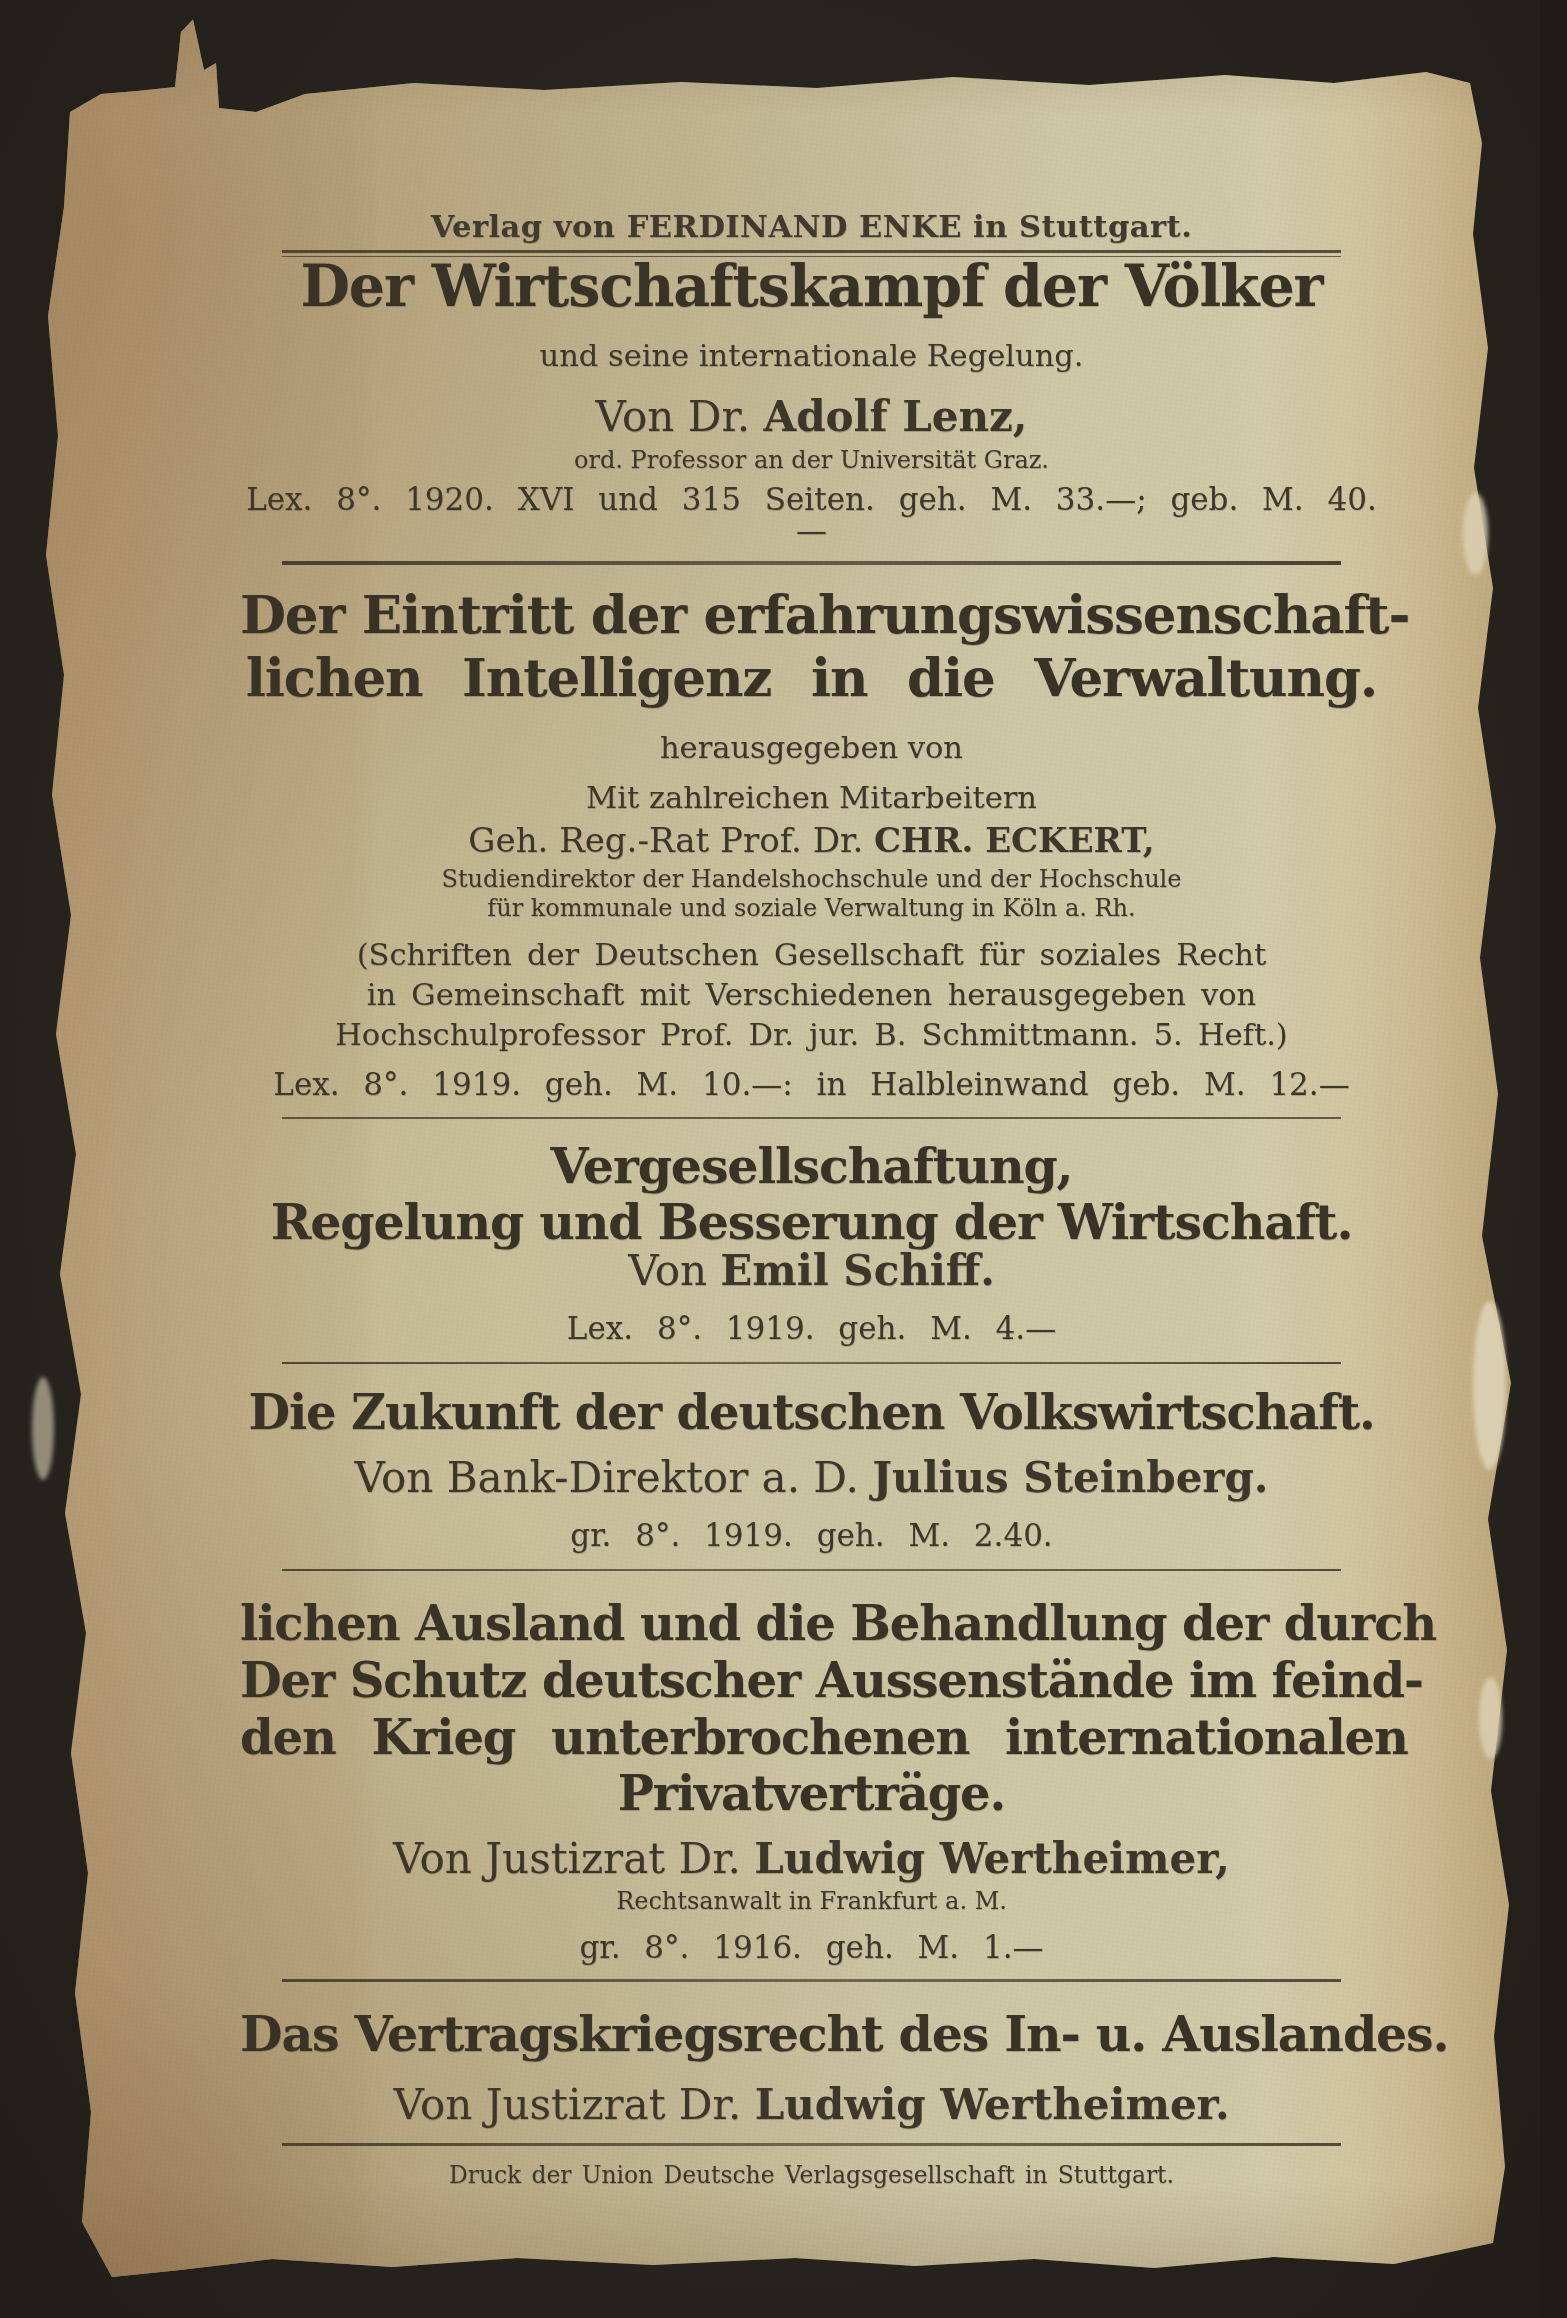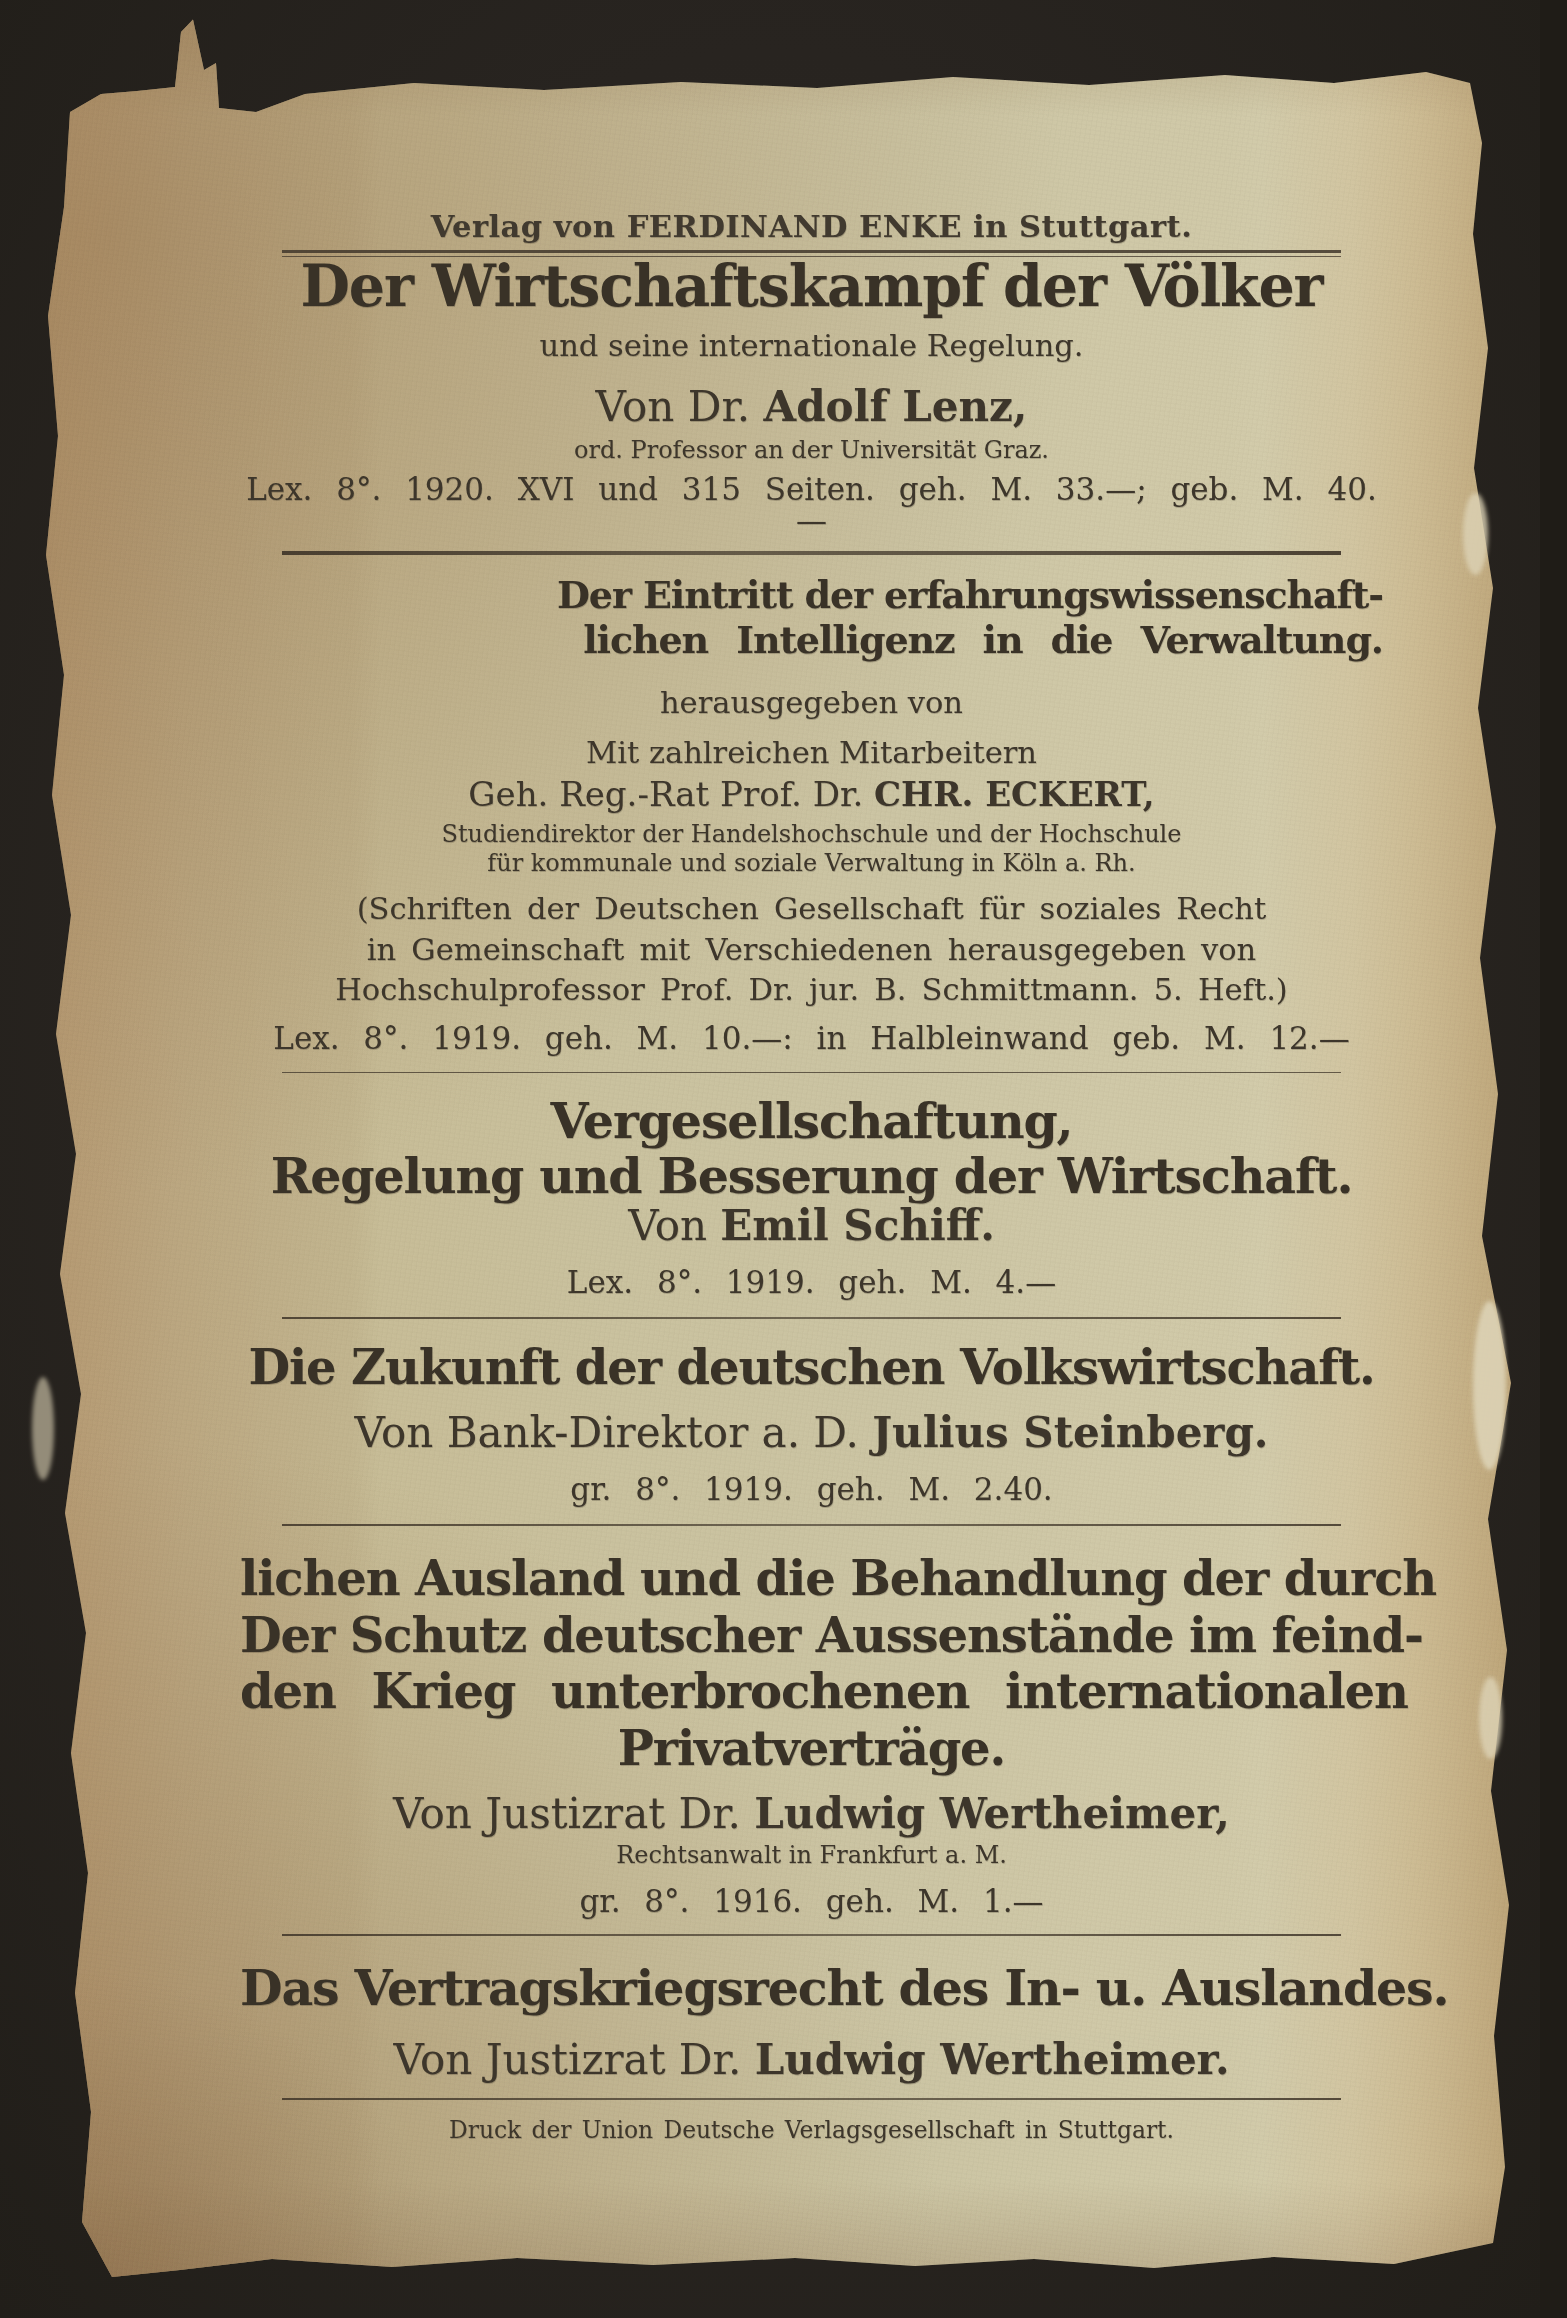--- a/index.html
+++ b/index.html
@@ -59,21 +59,21 @@
   .content{position:absolute;left:240px;top:0;width:1143px;text-align:center;
     text-shadow:0.5px 0.5px 0.5px rgba(55,46,36,.25);}
   .pub-header{margin-top:211px;font-size:30.5px;font-weight:700;letter-spacing:0.5px;line-height:1;color:#413a2f;}
   .rule{width:1059px;margin-left:auto;margin-right:auto;border:0;}
   .rule-double{margin-top:8.7px;height:3.3px;border-top:3.3px solid rgba(66,56,44,.85);border-bottom:1.1px solid rgba(66,56,44,.75);}
   .rule-1{margin-top:15.2px;height:3.8px;background:linear-gradient(90deg,rgba(62,52,40,.9),rgba(62,52,40,.7) 45%,rgba(62,52,40,.9));}
   .rule-thin{height:1.6px;background:rgba(62,52,40,.75);}
   .rule-mid{height:2.2px;background:linear-gradient(90deg,rgba(62,52,40,.85),rgba(62,52,40,.65) 50%,rgba(62,52,40,.85));}
   .title{font-weight:700;white-space:nowrap;letter-spacing:-1.1px;color:#393227;line-height:1;}
   .t-xl{font-size:57px;}
-  .t-lg{font-size:38px;line-height:1.18;text-align:right;}
+  .t-lg{font-size:53px;line-height:1.18;}
   .t-md{font-size:48px;}
   .t-md2{font-size:49px;line-height:1.13;}
   .t-5{font-size:48px;line-height:1.18;}
   .spread{word-spacing:.42em;}
   .subtitle{font-size:30.5px;line-height:1;}
   .author{font-size:42px;line-height:1;}
   .author .bold{font-weight:700;}
   .editor{font-size:34px;line-height:1;}
   .editor .bold{font-weight:700;}
   .detail{font-size:24px;line-height:1.2;}
@@ -96,21 +96,21 @@
   <div class="fiber fiber-3"></div>
   <div class="fiber fiber-4"></div>
 
   <div class="content">
 
     <div class="pub-header">Verlag von FERDINAND ENKE in Stuttgart.</div>
     <div class="rule rule-double"></div>
 
     <section>
       <div class="title t-xl" style="">Der Wirtschaftskampf der Völker</div>
-      <div class="subtitle" style="margin-top:17px">und seine internationale Regelung.</div>
+      <div class="subtitle" style="margin-top:27px">und seine internationale Regelung.</div>
       <div class="author" style="margin-top:24px"><span>Von Dr. </span><span class="bold">Adolf Lenz,</span></div>
       <div class="detail" style="margin-top:7.6px">ord. Professor an der Universität Graz.</div>
       <div class="imprint" style="margin-top:9.8px">Lex. 8°. 1920. XVI und 315 Seiten. geh. M. 33.—; geb. M. 40.—</div>
     </section>
     <div class="rule rule-1"></div>
 
     <section>
       <div class="title t-lg" style="margin-top:18px">
         <div>Der Eintritt der erfahrungswissenschaft-</div>
         <div class="spread">lichen Intelligenz in die Verwaltung.</div>

